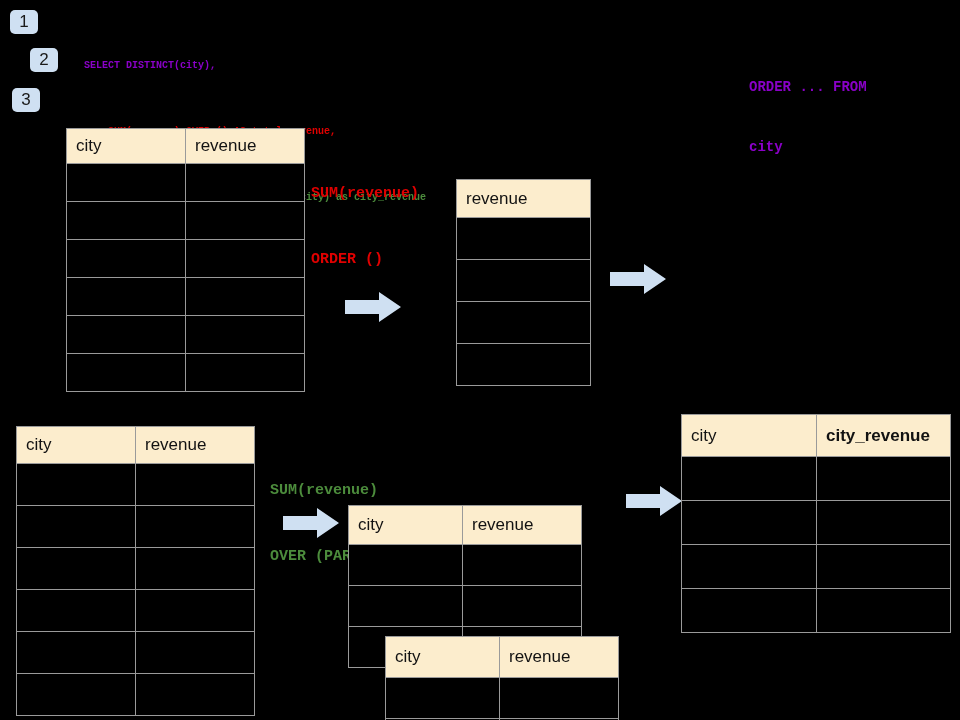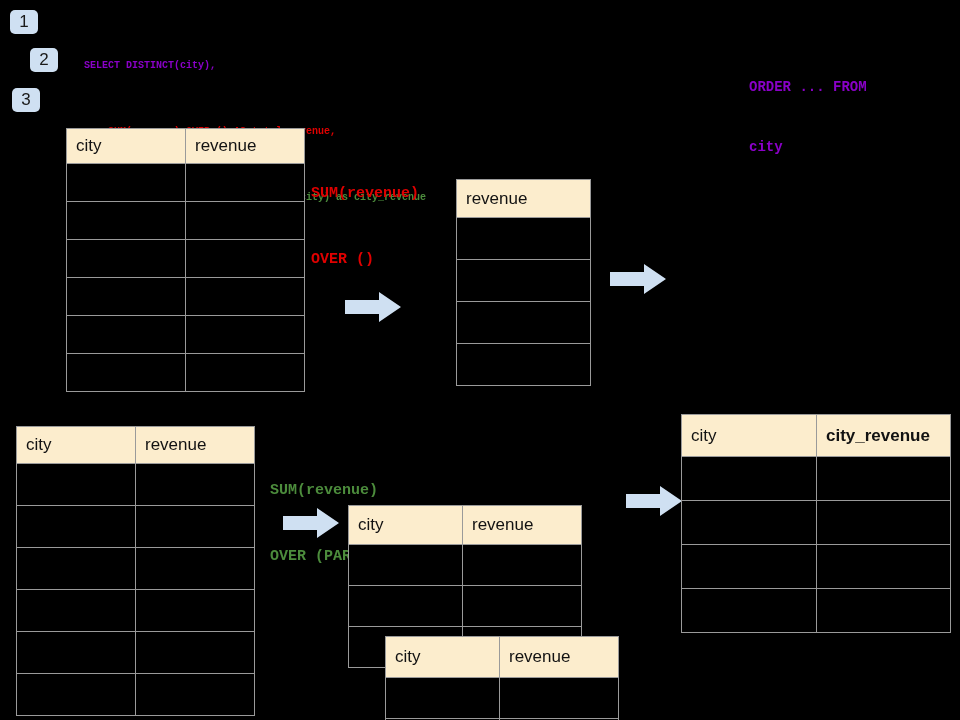--- a/index.html
+++ b/index.html
@@ -100,21 +100,21 @@
     <span class="code-line" style="color:#8a00c8;">  ORDER by city_revenue DESC;</span>
   </div>
 
   <div class="annot" style="left:749px; top:37px; color:#8a00c8; line-height:20px; font-size:14px;">
     <span>ORDER ... FROM</span>
     <span>city</span>
   </div>
 
   <div class="annot" style="left:311px; top:139px; color:#e00000;">
     <span>SUM(revenue)</span>
-    <span>OVER ()</span>
+    <span>ORDER ()</span>
   </div>
 
   <div class="annot" style="left:270px; top:436px; color:#4c8c3c;">
     <span>SUM(revenue)</span>
     <span>OVER (PARTITION</span>
   </div>
 
   <table class="tbl" style="left:66px; top:128px; width:238px;">
     <colgroup>
         <col style="width:119px">

